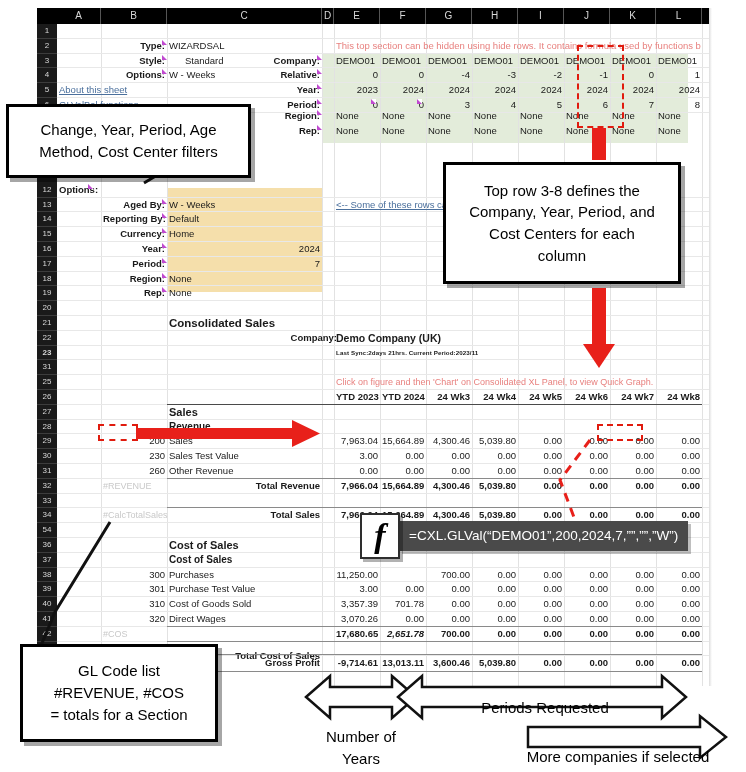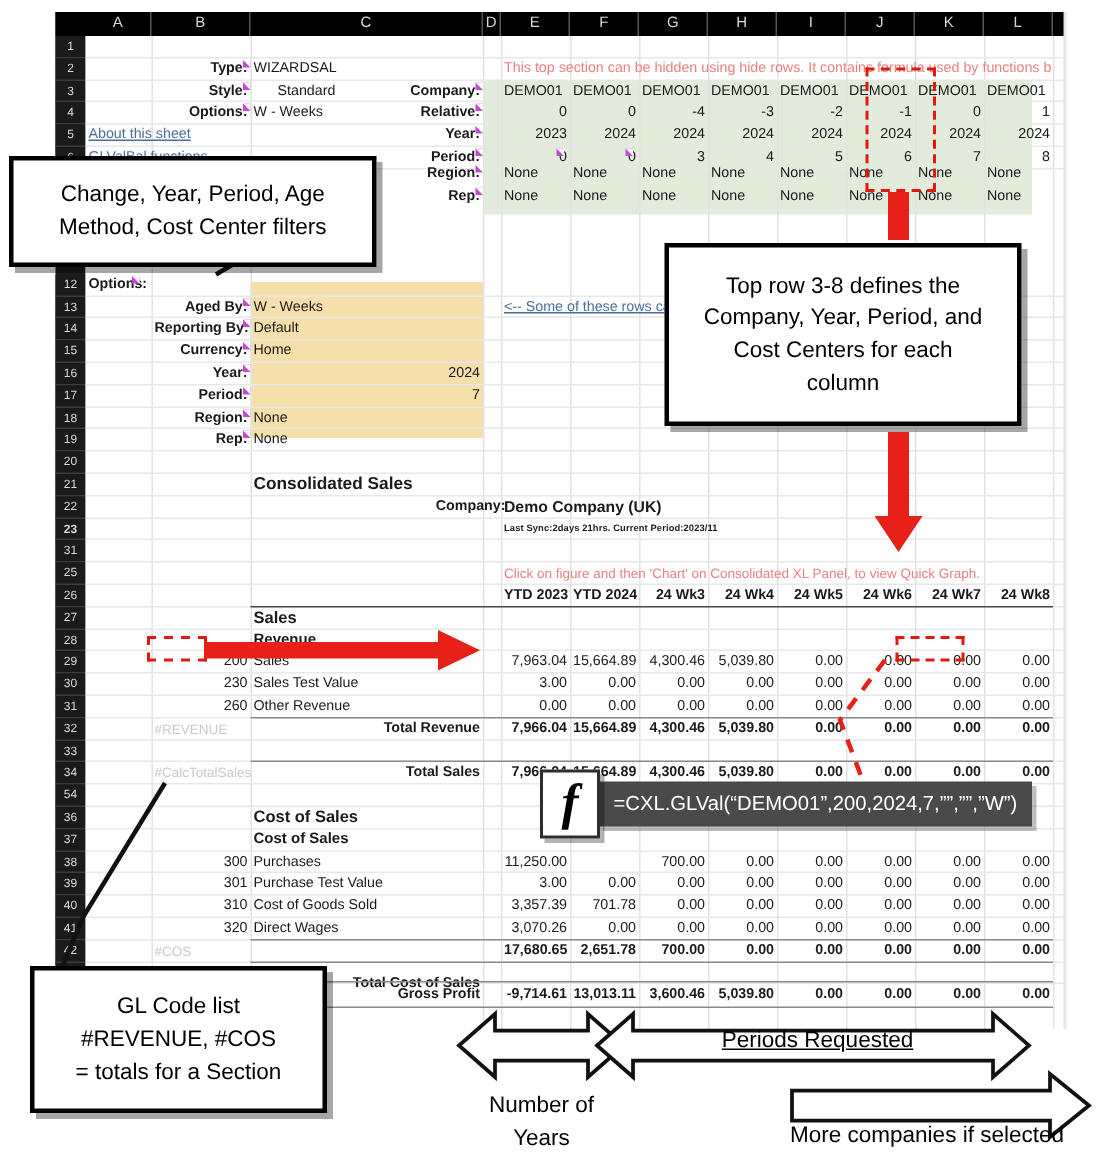--- a/index.html
+++ b/index.html
@@ -413,21 +413,21 @@
       <div class="cell r" style="left: 371px; width: 42px; top: 588px;">0.00</div>
       <div class="cell r" style="left: 417px; width: 42px; top: 588px;">0.00</div>
       <div class="cell r" style="left: 463px; width: 42px; top: 588px;">0.00</div>
       <div class="cell r" style="left: 509px; width: 42px; top: 588px;">0.00</div>
       <div class="cell r" style="left: 555px; width: 42px; top: 588px;">0.00</div>
       <div class="cell r" style="left: 601px; width: 42px; top: 588px;">0.00</div>
       <div class="rule-thin" style="left: 110px; width: 535px; top: 601.8px;"></div>
       <div class="cell grey" style="left: 46px; width: 62px; top: 602.8px; font-size: 9px;">#COS</div>
       <div class="cell b r" style="left: 112px; width: 151px; top: 625px;">Total Cost of Sales</div>
       <div class="cell r b" style="left: 279px; width: 42px; top: 602.8px;">17,680.65</div>
-      <div class="cell r b" style="left: 325px; width: 42px; top: 602.8px;">2,651.78</div>
+      <div class="cell r b" style="left: 325px; width: 42px; top: 602.8px; font-style: italic;">2,651.78</div>
       <div class="cell r b" style="left: 371px; width: 42px; top: 602.8px;">700.00</div>
       <div class="cell r b" style="left: 417px; width: 42px; top: 602.8px;">0.00</div>
       <div class="cell r b" style="left: 463px; width: 42px; top: 602.8px;">0.00</div>
       <div class="cell r b" style="left: 509px; width: 42px; top: 602.8px;">0.00</div>
       <div class="cell r b" style="left: 555px; width: 42px; top: 602.8px;">0.00</div>
       <div class="cell r b" style="left: 601px; width: 42px; top: 602.8px;">0.00</div>
       <div class="rule-thin" style="left: 110px; width: 535px; top: 616.6px;"></div>
       <div class="cell b r" style="left: 112px; width: 151px; top: 632.4px;">Gross Profit</div>
       <div class="cell r b" style="left: 279px; width: 42px; top: 632.4px;">-9,714.61</div>
       <div class="cell r b" style="left: 325px; width: 42px; top: 632.4px;">13,013.11</div>
@@ -503,18 +503,18 @@
   <span>f</span>
 </div>
 <div class="fx-bar" style="left:399px; top:521px;">
   <span>=CXL.GLVal(“DEMO01”,200,2024,7,””,””,”W”)</span>
 </div>
 
 <div class="bottom-label" style="left:300px; top:703px; width:122px; white-space:pre-line; line-height:1.5;">
   <span>Number of
 Years</span>
 </div>
-<div class="bottom-label" style="left:430px; top:685px; width:230px;text-decoration:underline;">
+<div class="bottom-label" style="left:430px; top:699px; width:230px;">
   <span>Periods Requested</span>
 </div>
 <div class="bottom-label" style="left:498px; top:748px; width:240px;">
   <span>More companies if selected</span>
 </div>
 
 </body></html>

